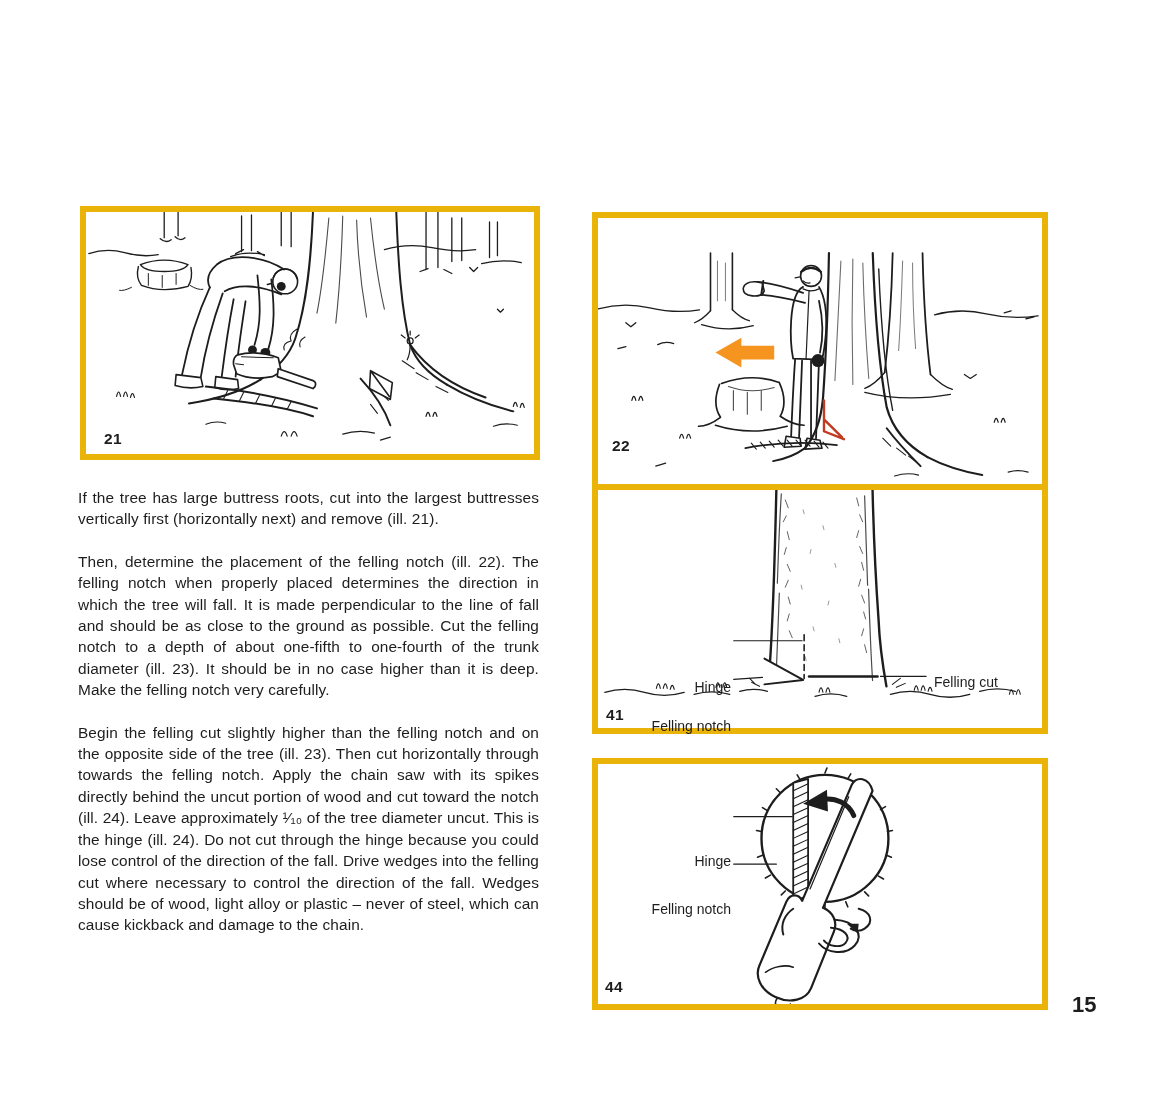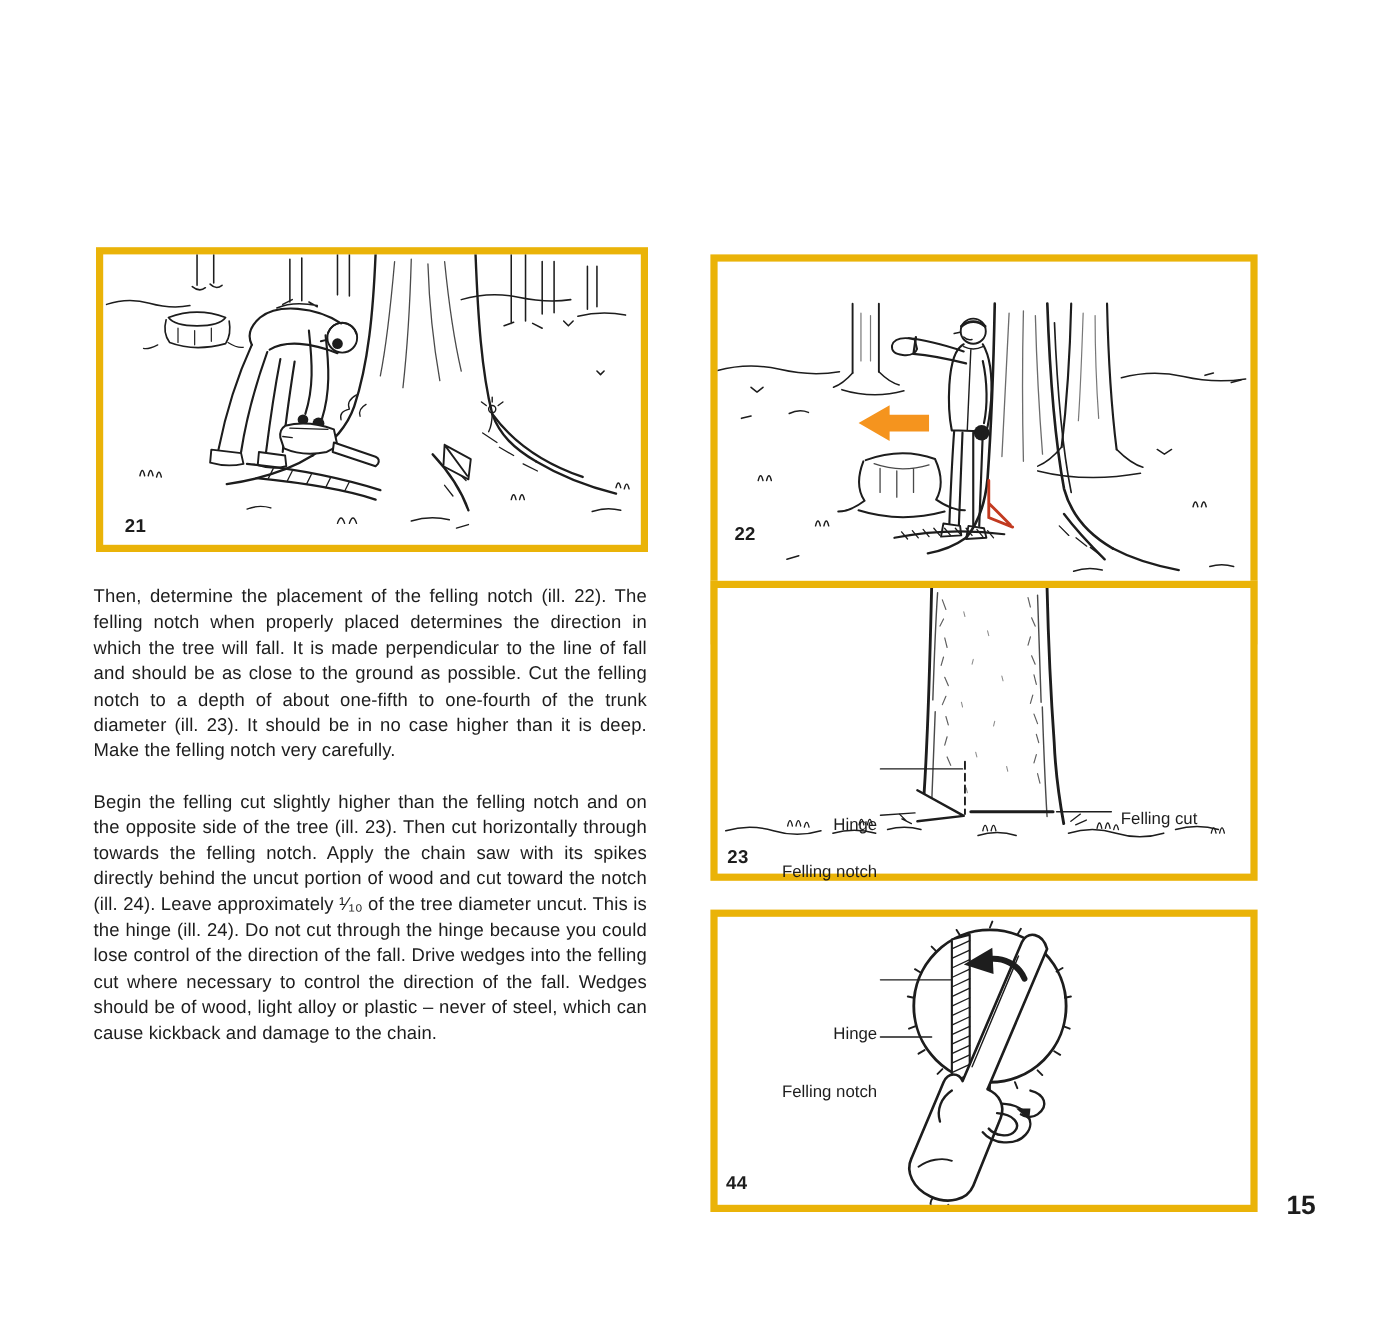--- a/index.html
+++ b/index.html
@@ -164,21 +164,21 @@
       <path class="ink" stroke-width="2.6" d="M212 188 H281"></path>
       <path class="ink" stroke-width="1.2" d="M136 152 H205 M136 191 L165 189 M284 188 H330"></path>
       <g class="ink" stroke-width="1.3">
         <path d="M6 204 q20 -6 40 0 t40 0 M96 206 q18 -5 36 0 M142 203 q14 -4 28 0 M294 206 q20 -6 40 0 t40 0 M384 203 q18 -5 36 0 M218 208 q16 -5 32 0"></path>
         <path stroke-width="1.1" d="M58 200 q2 -9 4 0 m3 0 q2 -9 4 0 m3 1 q2 -8 4 0 M118 199 q2 -9 4 0 m3 0 q2 -9 4 0 M222 204 q2 -9 4 0 m3 0 q2 -9 4 0 M318 202 q2 -9 4 0 m3 0 q2 -9 4 0 m3 1 q2 -8 4 0 M414 206 q2 -9 4 0 m3 0 q2 -9 4 0 M158 196 l-6 -6 M162 198 l-8 -4 M296 196 l8 -6 M300 199 l9 -4"></path>
       </g>
     </svg>
     <span class="fig-label r" style="top:145px">Hinge</span>
     <span class="fig-label r" style="top:184px">Felling notch</span>
     <span class="fig-label" style="left:336px;top:184px">Felling cut</span>
-    <span class="fig-num" style="left:8px;top:216px">23</span>
+    <span class="fig-num" style="left:8px;top:216px">41</span>
   </div>
 
   <div class="figure" id="fig24">
     <svg viewBox="0 0 446 242">
       <g class="ink">
         <circle cx="228" cy="75" r="64" stroke-width="2.4"></circle>
         <path stroke-width="1.6" d="M228 9 l2 -5 M251 15 l3 -5 M270 28 l4 -4 M284 46 l5 -3 M291 68 l5 -1 M290 92 l5 2 M282 113 l5 3 M268 129 l4 4 M249 139 l2 5 M228 141 l0 5 M206 138 l-2 5 M188 128 l-4 4 M173 112 l-5 3 M165 92 l-5 2 M164 68 l-5 -1 M170 47 l-5 -3 M183 29 l-4 -4 M203 16 l-3 -5"></path>
       </g>
       <g class="ink">
         <path fill="#fff" stroke-width="1.8" d="M196 19 L211 15 L211 135 L196 139 Z"></path>
@@ -201,19 +201,20 @@
         <polygon fill="#1d1d1d" points="250,161 261,171 262,161"></polygon>
       </g>
       <path class="ink" stroke-width="1.2" d="M136 53 H195 M136 101 H179"></path>
     </svg>
     <span class="fig-label r" style="top:45px">Hinge</span>
     <span class="fig-label r" style="top:93px">Felling notch</span>
     <span class="fig-num" style="left:7px;top:214px">44</span>
   </div>
 
   <div class="body-col">
+    <p>If the tree has large buttress roots, cut into the largest buttresses vertically first (horizontally next) and remove (ill. 21).</p>
     <p>Then, determine the placement of the felling notch (ill. 22). The felling notch when properly placed determines the direction in which the tree will fall. It is made perpendicular to the line of fall and should be as close to the ground as possible. Cut the felling notch to a depth of about one-fifth to one-fourth of the trunk diameter (ill. 23). It should be in no case higher than it is deep. Make the felling notch very carefully.</p>
     <p>Begin the felling cut slightly higher than the felling notch and on the opposite side of the tree (ill. 23). Then cut horizontally through towards the felling notch. Apply the chain saw with its spikes directly behind the uncut portion of wood and cut toward the notch (ill. 24). Leave approximately ¹⁄₁₀ of the tree diameter uncut. This is the hinge (ill. 24). Do not cut through the hinge because you could lose control of the direction of the fall. Drive wedges into the felling cut where necessary to control the direction of the fall. Wedges should be of wood, light alloy or plastic – never of steel, which can cause kickback and damage to the chain.</p>
   </div>
 
   <span class="page-num">15</span>
 
 </div>
 
 </body></html>

